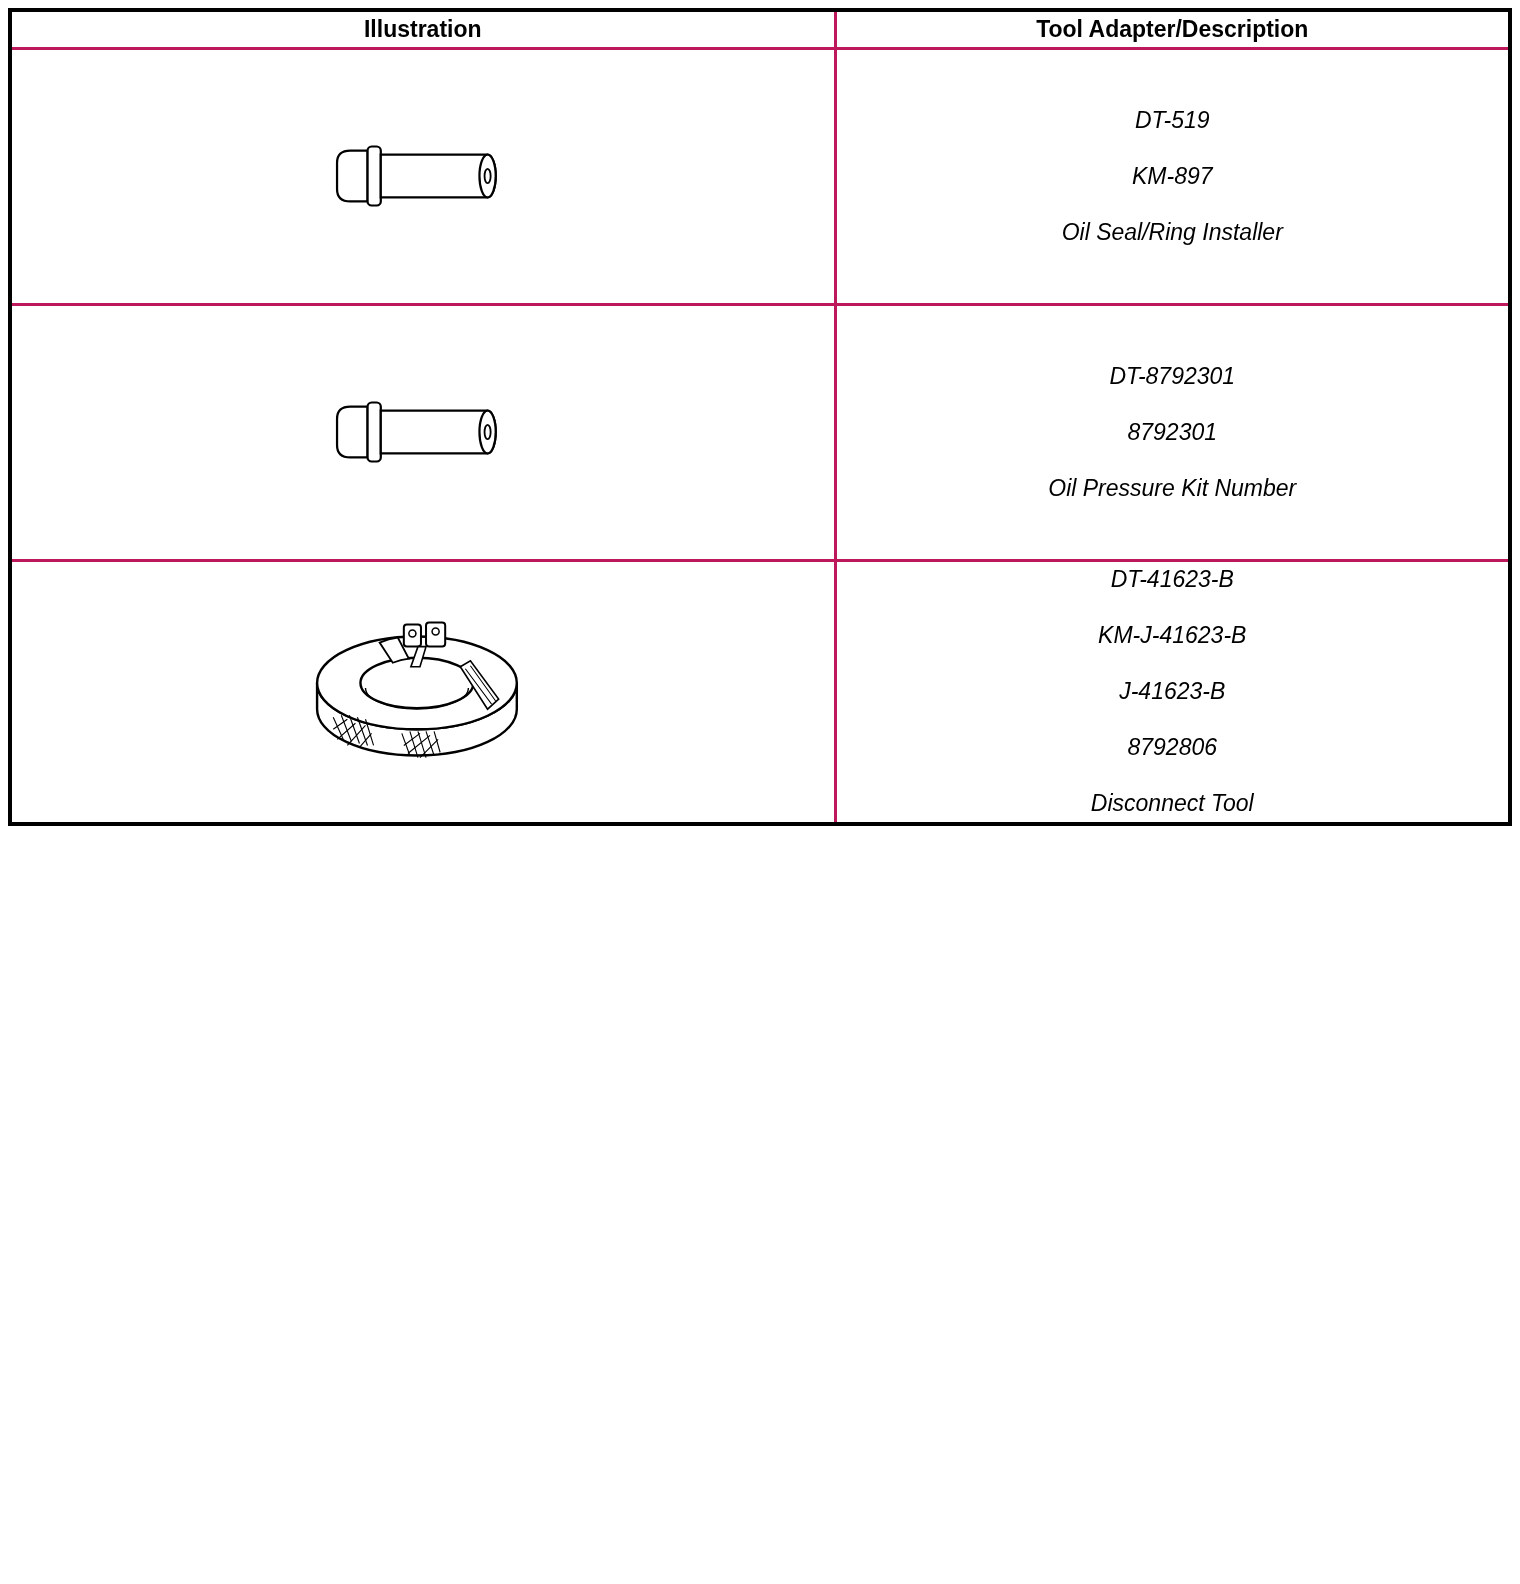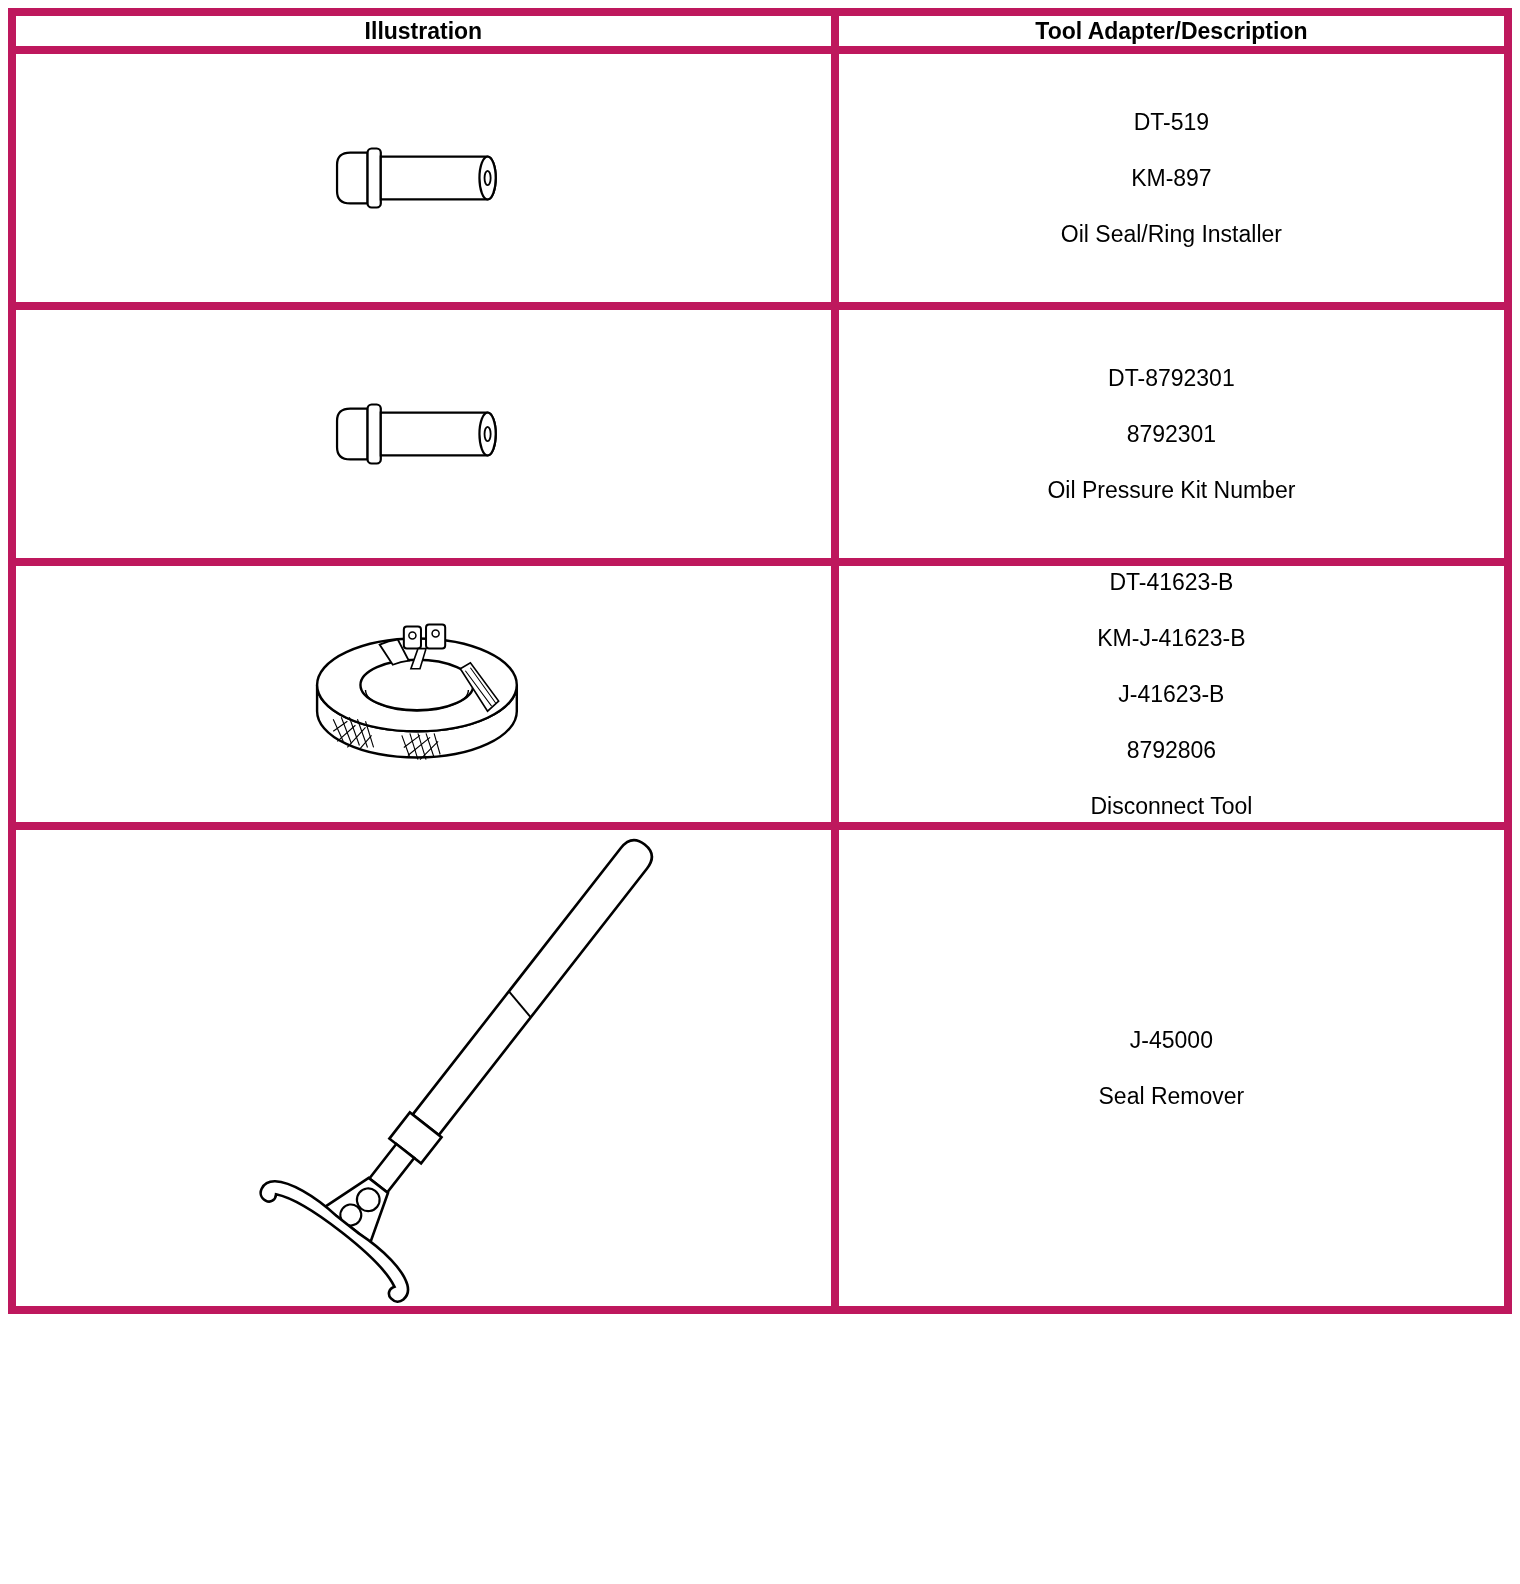--- a/index.html
+++ b/index.html
@@ -15,34 +15,34 @@
   table.tool-table {
     width: 100%;
     border-collapse: collapse;
     border: 4px solid #000;
     table-layout: fixed;
     background: #fff;
   }
   col.col-ill  { width: 55%; }
   col.col-desc { width: 45%; }
 
-  th, td { border: 8px solid #be185d; padding: 0; background: #fff; }
+  th, td { border: 3px solid #be185d; padding: 0; background: #fff; }
 
   th {
     height: 38px;
     font-size: 23px;
     font-weight: bold;
     text-align: center;
     vertical-align: middle;
   }
 
   td.cell-ill  { text-align: center; vertical-align: middle; }
   td.cell-desc { text-align: center; vertical-align: middle; }
 
-  .desc-stack { display: inline-block; width: 100%; }
+  .desc-stack { display: inline-block; width: 100%; font-style: italic; }
   .line {
     font-size: 23px;
     line-height: 27px;
     text-align: center;
     white-space: nowrap;
   }
   .line + .line { margin-top: 29px; }
 
   tr.r1 td { height: 256px; }
   tr.r2 td { height: 258px; }
@@ -146,53 +146,16 @@
           <div class="desc-stack">
             <div class="line">DT-41623-B</div>
             <div class="line">KM-J-41623-B</div>
             <div class="line">J-41623-B</div>
             <div class="line">8792806</div>
             <div class="line">Disconnect Tool</div>
           </div>
         </td>
       </tr>
 
-      <tr class="r5">
-        <td class="cell-ill">
-          <svg width="595" height="472" viewBox="0 0 680 540">
-            <g transform="translate(598,8) rotate(38)" fill="#fff" stroke="#000" stroke-width="3">
-
-              <path d="M-19 28 Q-19 8 0 8 Q19 8 19 28 L19 415 L-19 415 Z"></path>
-
-              <path d="M-19 236 L19 244" fill="none" stroke-width="2.2"></path>
-
-              <rect x="-23" y="415" width="46" height="38"></rect>
-
-              <rect x="-13" y="453" width="26" height="50"></rect>
-
-              <path d="M-14 503 L-33 560 L33 560 L14 503 Z"></path>
-
-              <circle cx="1" cy="523" r="13" stroke-width="2.4"></circle>
-              <circle cx="-4" cy="549" r="12" stroke-width="2.4"></circle>
-
-              <path d="M-16 560
-                       C -52 557 -82 562 -96 572
-                       C -108 581 -104 598 -91 596
-                       C -85 595 -82 589 -86 583
-                       C -68 574 -38 571 0 571
-                       C 38 571 68 574 86 583
-                       C 82 589 85 595 91 596
-                       C 104 598 108 581 96 572
-                       C 82 562 52 557 16 560 Z"></path>
-            </g>
-          </svg>
-        </td>
-        <td class="cell-desc">
-          <div class="desc-stack">
-            <div class="line">J-45000</div>
-            <div class="line">Seal Remover</div>
-          </div>
-        </td>
-      </tr>
 
     </tbody>
   </table>
 </div>
 
 </body></html>

